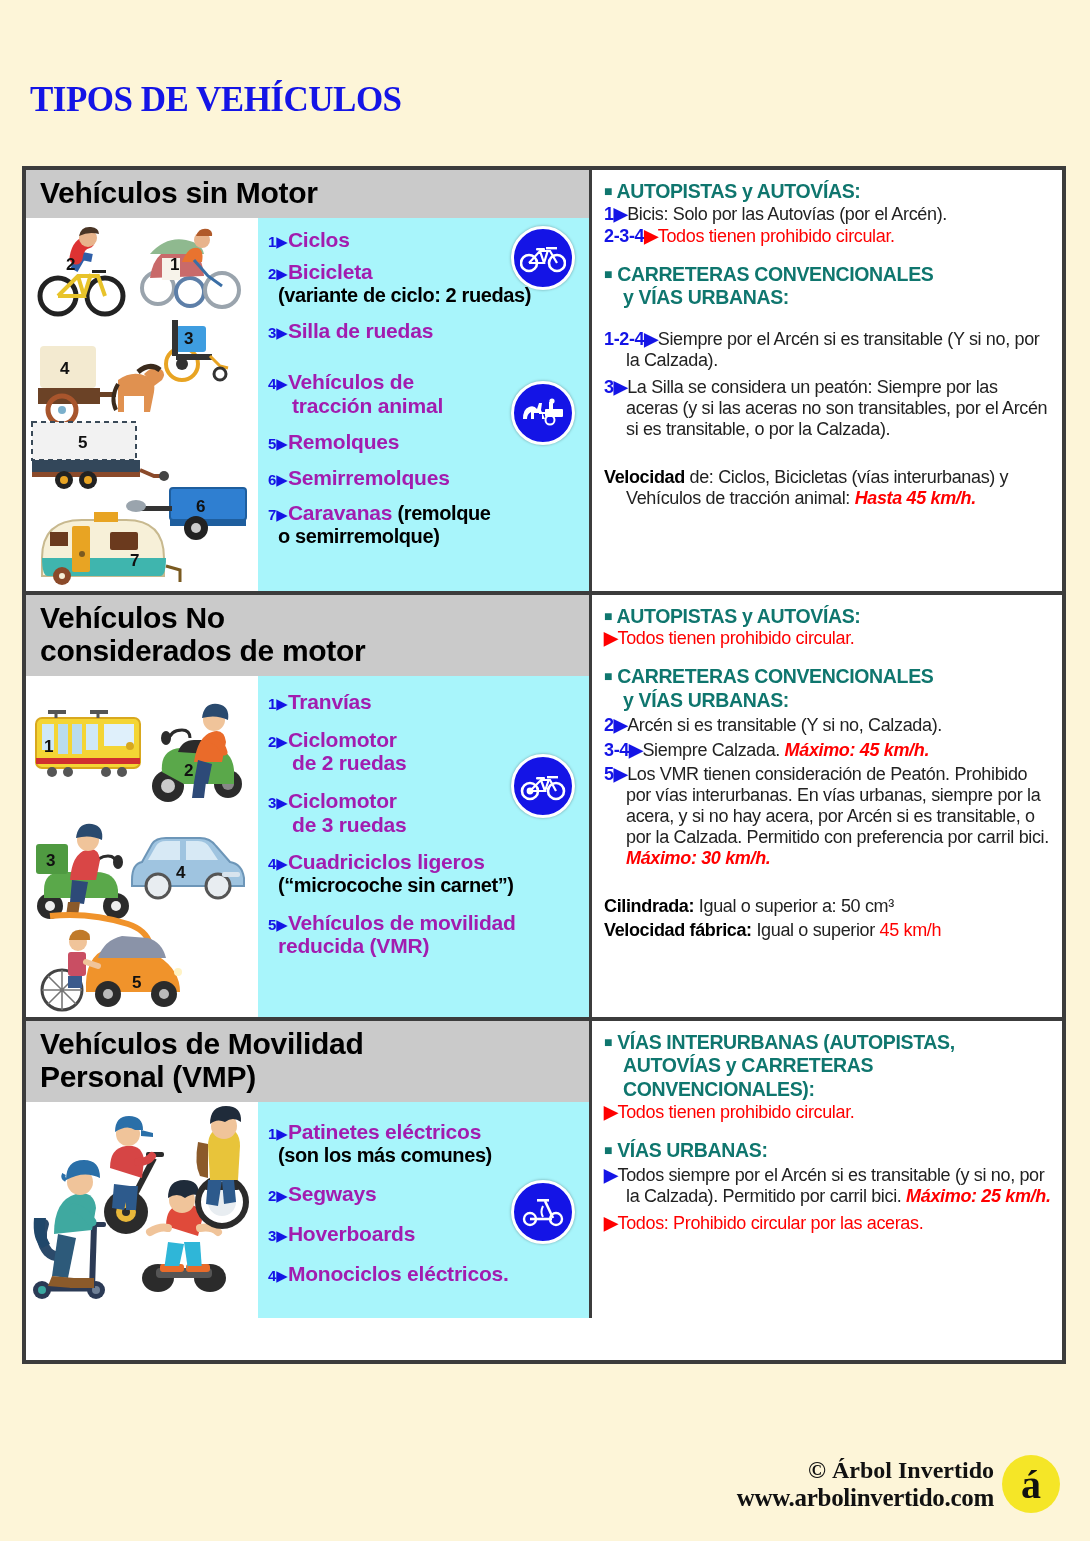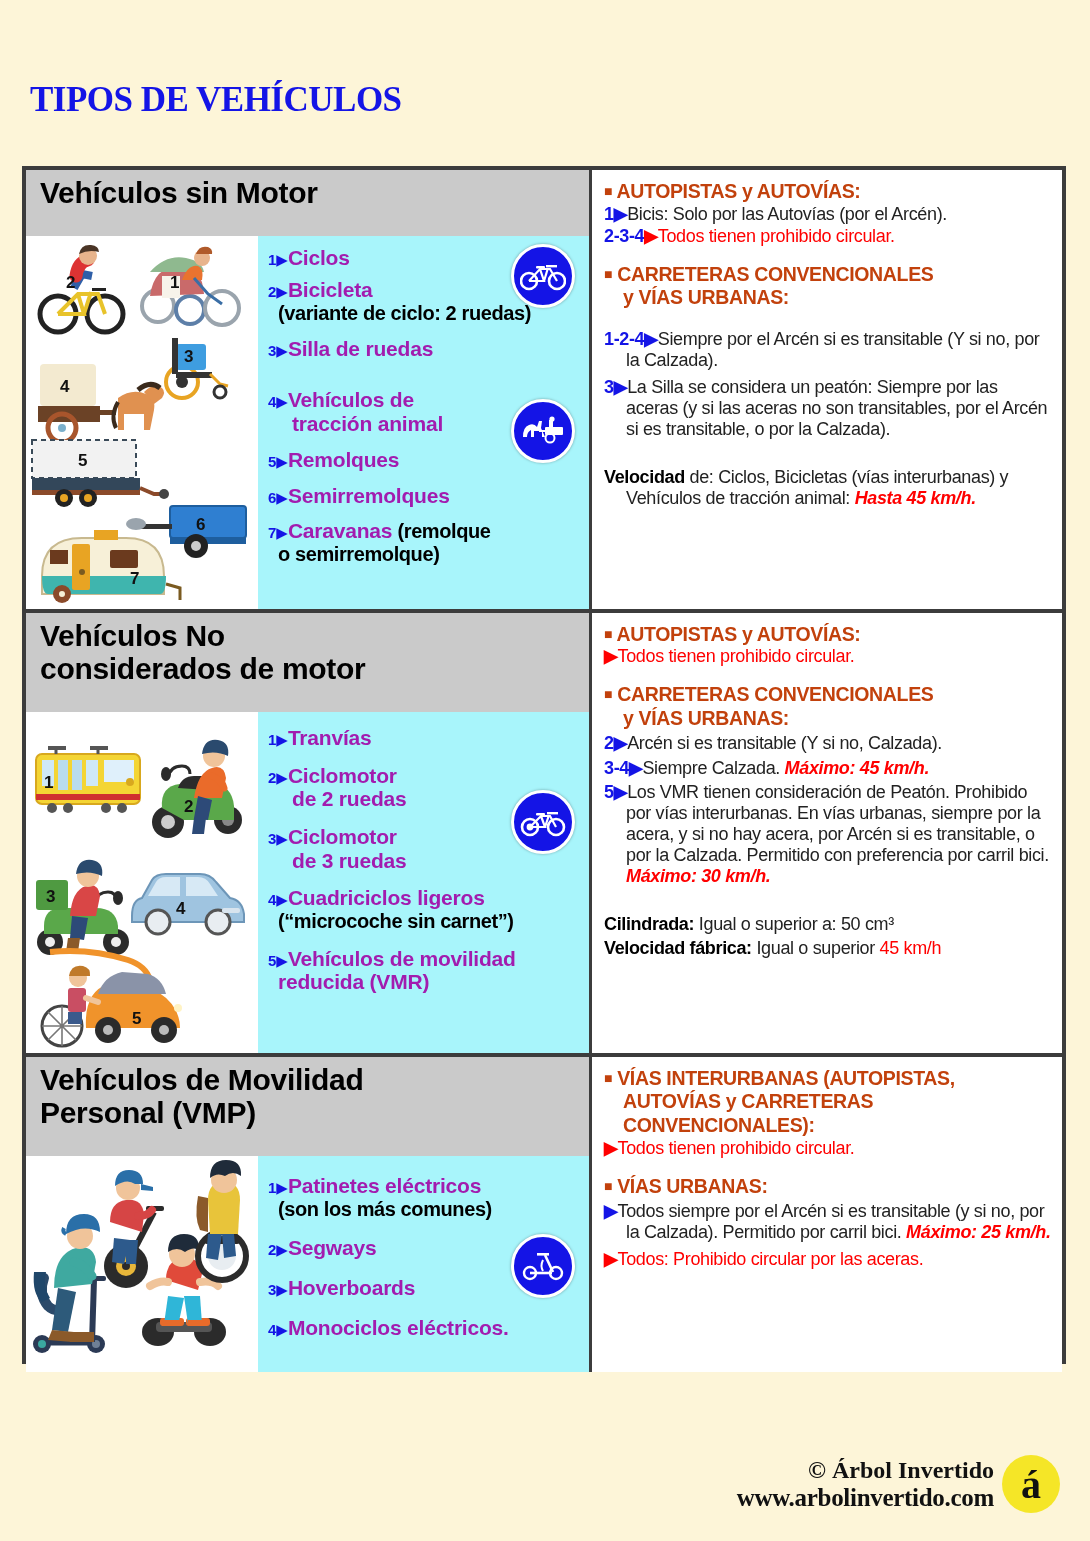--- a/index.html
+++ b/index.html
@@ -30,21 +30,21 @@
   }
 
   .section { display: flex; width: 100%; position: relative; }
   .sec-divider { height: 4px; background: #3c3c3c; width: 100%; }
 
   .left-col { width: 566px; position: relative; border-right: 3px solid #3c3c3c; }
   .right-col { flex: 1; background: #fff; padding: 10px 10px 8px 12px; }
 
   .sec-head {
     background: #cacaca;
-    padding: 6px 14px 26px 14px;
+    padding: 6px 14px 8px 14px;
     font-size: 30px; font-weight: bold; color: #000;
     line-height: 1.12;
     letter-spacing: -0.3px;
   }
 
   .body-row { display: flex; background: #fff; }
   .pic-cell { width: 232px; position: relative; background: #fff; }
   .list-cell { flex: 1; background: #a8f5fb; position: relative; padding: 10px 8px 10px 10px; }
 
   
@@ -62,21 +62,21 @@
   
   .sign {
     position: absolute; border-radius: 50%;
     background: #1414e6; border: 3px solid #ffffff;
     box-shadow: 0 0 3px rgba(0,0,0,0.35);
     display: flex; align-items: center; justify-content: center;
   }
 
   
   .rhead {
-    font-size: 19.5px; font-weight: bold; color: #c2410c;
+    font-size: 19.5px; font-weight: bold; color: #0f766e;
     line-height: 1.16; margin-bottom: 1px; letter-spacing: -0.35px;
   }
   .rhead .sq { font-size: 14px; vertical-align: 2px; }
   .rline {
     font-size: 18px; color: #222; line-height: 1.17;
     margin-bottom: 1px; letter-spacing: -0.35px;
   }
   .rline .k { color: #1414e6; font-weight: bold; }
   .rline .ar { color: #1414e6; font-weight: bold; }
   .rline .arr { color: #ff0000; font-weight: bold; }

